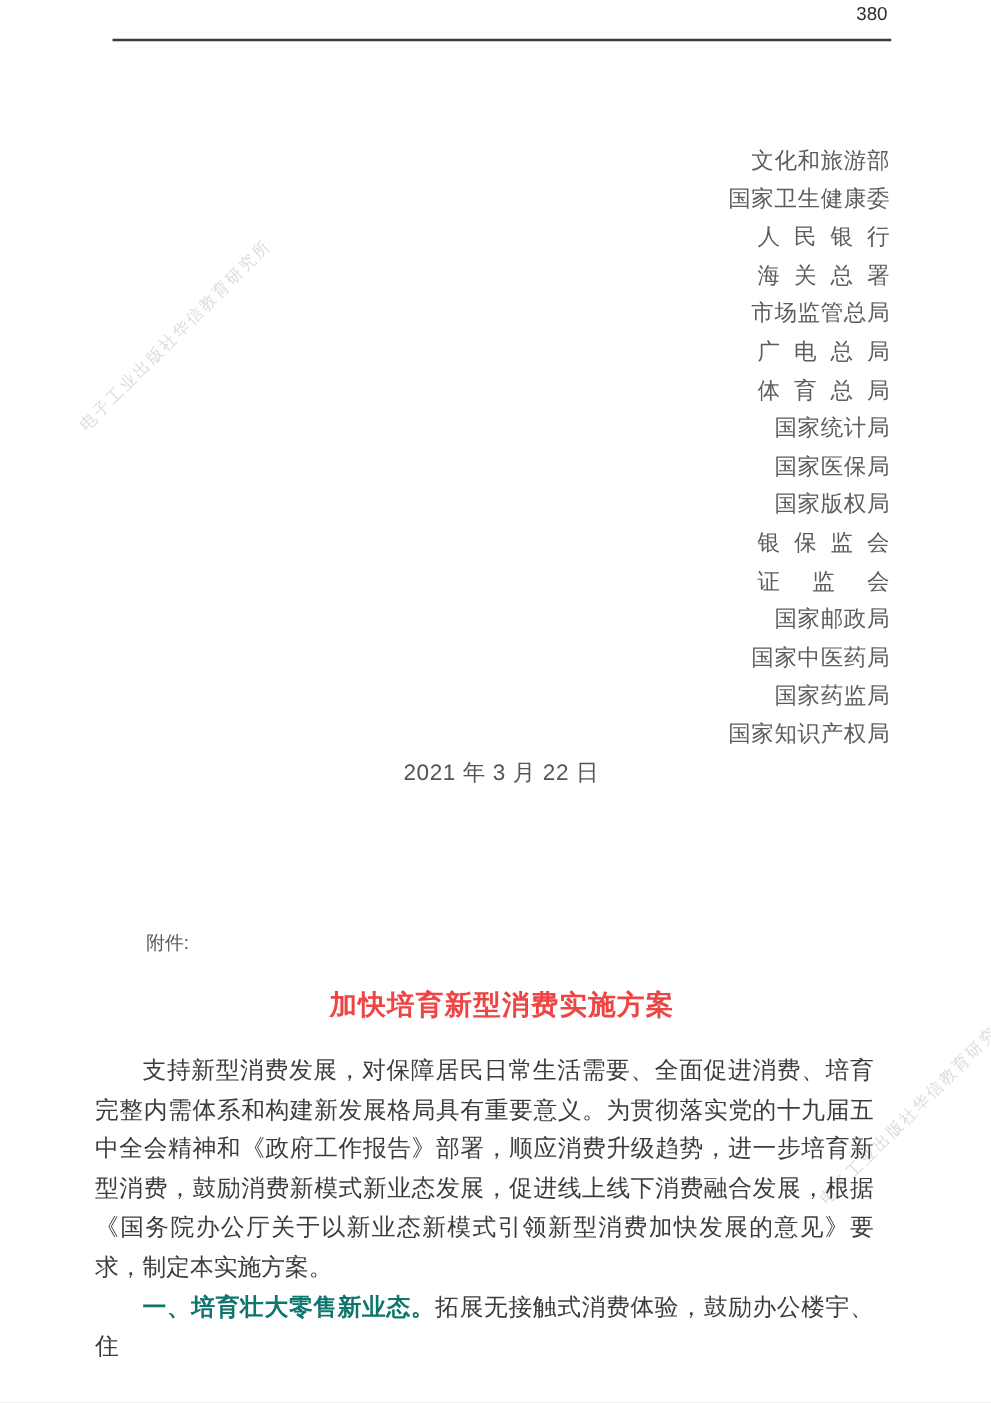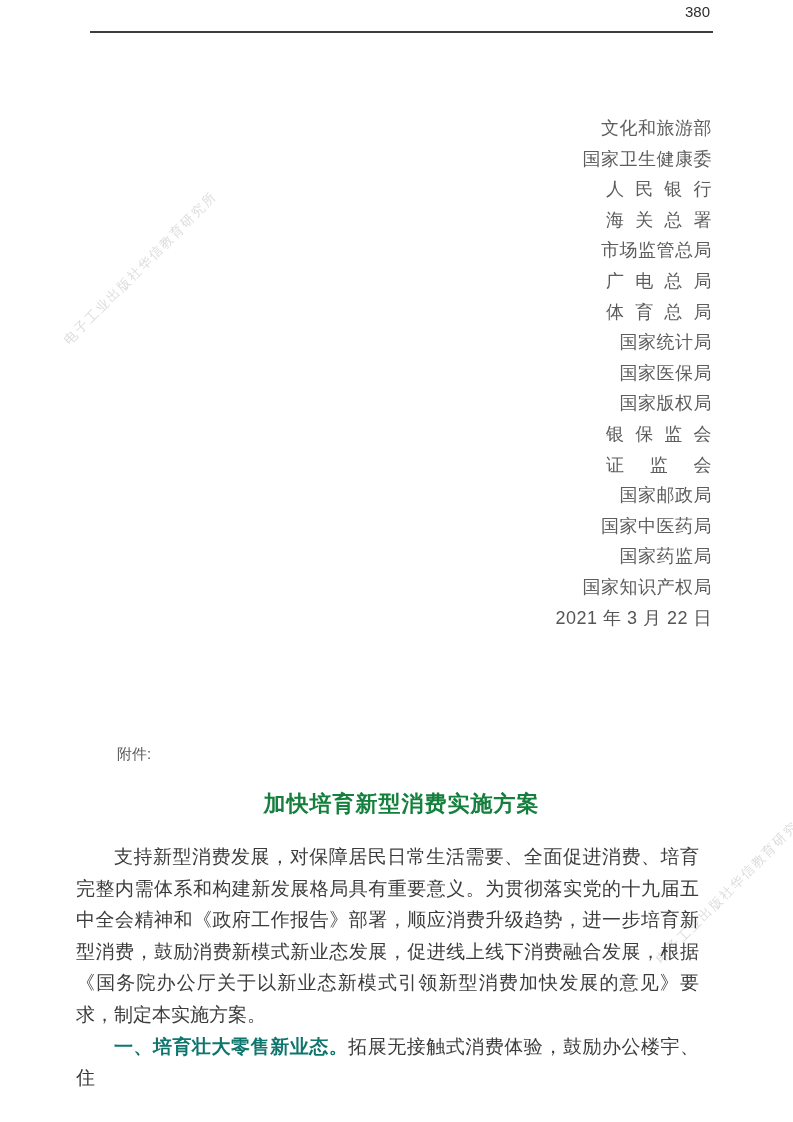--- a/index.html
+++ b/index.html
@@ -46,34 +46,34 @@
   }
   .signatory .nm { display:inline; }
   .signatory.justified .nm {
     display:inline-block;
     width:106px;
     text-align:justify;
     text-align-last:justify;
     text-justify:inter-character;
   }
   .signatory-date {
-    text-align:right;
+    text-align:center;
     font-size:18px; line-height:30.6px;
     color:#555555;
     letter-spacing:0.5px;
   }
   
   .attachment-label {
     position:absolute; top:745px; left:117px;
     font-size:15px; color:#585858;
   }
   .doc-title {
     position:absolute; top:789px; left:90px; width:623px;
     text-align:center;
-    font-size:22px; font-weight:bold; color:#15803d;
+    font-size:22px; font-weight:bold; color:#ef4444;
     letter-spacing:1px;
   }
   
   .body-text {
     position:absolute; top:831px; left:76px; width:623px;
     font-size:19px; line-height:31.6px;
     color:#3c3c3c;
     text-align:justify;
     margin-top:10px;
   }

